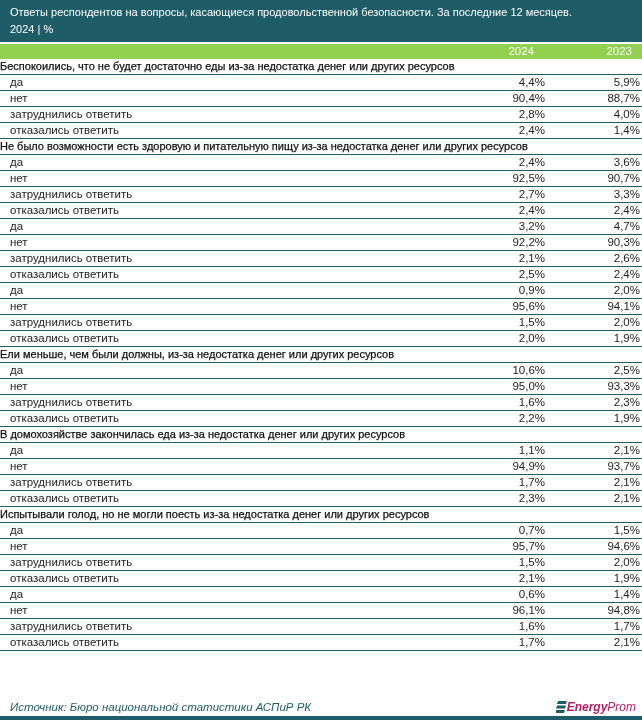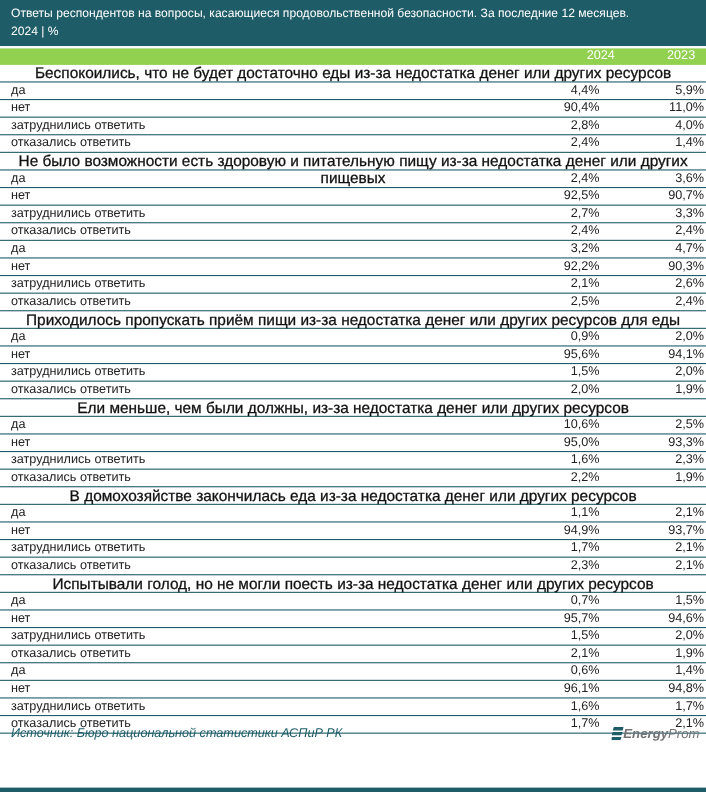--- a/index.html
+++ b/index.html
@@ -1,30 +1,30 @@
 <!DOCTYPE html>
 <html><head>
 <meta charset="utf-8">
 <style>
   * { box-sizing: border-box; margin: 0; padding: 0; }
   body { width: 642px; height: 720px; background: #ffffff; font-family: "Liberation Sans", sans-serif; overflow: hidden; position: relative; }
   .title-bar { background: #1e5c68; height: 42px; padding: 4px 10px 0 10px; color: #ffffff; font-size: 11px; line-height: 17px; }
   .gap { height: 2px; background: #ffffff; }
   .year-header { background: #92d050; height: 15px; position: relative; color: #ffffff; font-size: 11.5px; line-height: 15px; }
-  .year-header .y1 { position: absolute; right: 83px; top: 0; }
+  .year-header .y1 { position: absolute; right: 108px; top: 0; }
   .year-header .y2 { position: absolute; right: 10px; top: 0; }
   .table { width: 100%; }
-  .group-title { height: 16px; line-height: 15px; text-align: center; font-size: 14px; font-weight: bold; color: #111; border-bottom: 1.5px solid #1e5c68; font-weight: normal; -webkit-text-stroke: 0.25px #111; }
+  .group-title { height: 16px; line-height: 15px; text-align: left; font-size: 11px; font-weight: bold; color: #111; border-bottom: 1.5px solid #1e5c68; font-weight: normal; -webkit-text-stroke: 0.25px #111; }
   .row { height: 16px; line-height: 15px; font-size: 11.5px; color: #222; border-bottom: 1px solid #1e5c68; position: relative; }
   .row .label { position: absolute; left: 10px; top: 0; }
   .row .v1 { position: absolute; right: 97px; top: 0; }
   .row .v2 { position: absolute; right: 2px; top: 0; }
-  .footer { position: absolute; left: 0; top: 660px; width: 642px; height: 16px; }
+  .footer { position: absolute; left: 0; top: 700px; width: 642px; height: 16px; }
   .source { position: absolute; left: 10px; top: 1px; font-size: 11.5px; font-style: italic; color: #1e5c68; }
-  .logo { position: absolute; right: 6px; top: 0px; display: flex; align-items: center; gap: 0; color: #737373; font-size: 12px; font-style: italic; }
+  .logo { position: absolute; right: 6px; top: 0px; display: flex; align-items: center; gap: 0; color: #be185d; font-size: 12px; font-style: italic; }
   .logo .energy { font-weight: bold; }
   .bottom-band { position: absolute; left: 0; top: 716px; width: 642px; height: 4px; background: #1e5c68; }
 </style>
 </head>
 <body>
 
 <div class="title-bar">
   <div>Ответы респондентов на вопросы, касающиеся продовольственной безопасности. За последние 12 месяцев.</div>
   <div>2024 | %</div>
 </div>
@@ -37,33 +37,33 @@
 <div class="table" id="table">
     <div class="group-title">Беспокоились, что не будет достаточно еды из-за недостатка денег или других ресурсов</div>
     <div class="row">
       <span class="label">да</span>
       <span class="v1">4,4%</span>
       <span class="v2">5,9%</span>
     </div>
     <div class="row">
       <span class="label">нет</span>
       <span class="v1">90,4%</span>
-      <span class="v2">11,0%</span>
+      <span class="v2">88,7%</span>
     </div>
     <div class="row">
       <span class="label">затруднились ответить</span>
       <span class="v1">2,8%</span>
       <span class="v2">4,0%</span>
     </div>
     <div class="row">
       <span class="label">отказались ответить</span>
       <span class="v1">2,4%</span>
       <span class="v2">1,4%</span>
     </div>
-    <div class="group-title">Не было возможности есть здоровую и питательную пищу из-за недостатка денег или других пищевых</div>
+    <div class="group-title">Не было возможности есть здоровую и питательную пищу из-за недостатка денег или других ресурсов</div>
     <div class="row">
       <span class="label">да</span>
       <span class="v1">2,4%</span>
       <span class="v2">3,6%</span>
     </div>
     <div class="row">
       <span class="label">нет</span>
       <span class="v1">92,5%</span>
       <span class="v2">90,7%</span>
     </div>
@@ -90,21 +90,20 @@
     <div class="row">
       <span class="label">затруднились ответить</span>
       <span class="v1">2,1%</span>
       <span class="v2">2,6%</span>
     </div>
     <div class="row">
       <span class="label">отказались ответить</span>
       <span class="v1">2,5%</span>
       <span class="v2">2,4%</span>
     </div>
-    <div class="group-title">Приходилось пропускать приём пищи из-за недостатка денег или других ресурсов для еды</div>
     <div class="row">
       <span class="label">да</span>
       <span class="v1">0,9%</span>
       <span class="v2">2,0%</span>
     </div>
     <div class="row">
       <span class="label">нет</span>
       <span class="v1">95,6%</span>
       <span class="v2">94,1%</span>
     </div>

